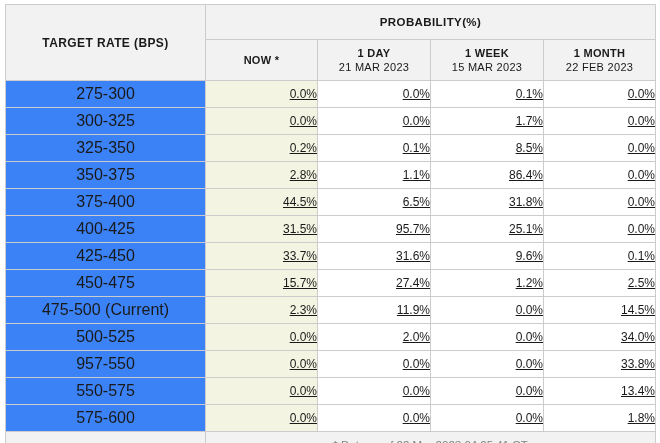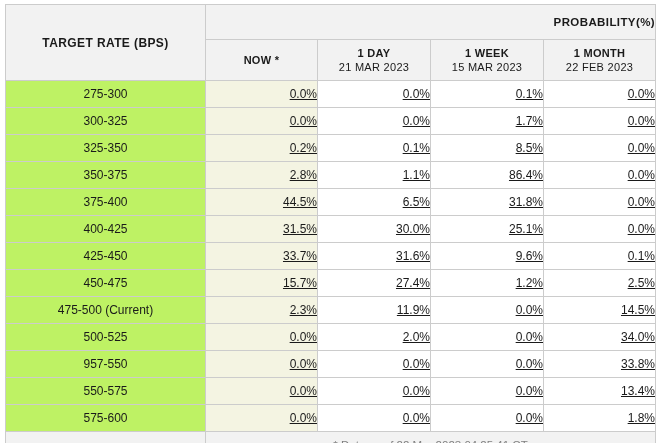--- a/index.html
+++ b/index.html
@@ -41,21 +41,21 @@
     letter-spacing: 0.4px;
     vertical-align: middle;
     color: #1a1a1a;
     height: 74px;
   }
   .hdr-prob {
     background: #f2f2f2;
     font-size: 11.5px;
     font-weight: bold;
     letter-spacing: 0.4px;
-    text-align: right;
+    text-align: center;
     vertical-align: middle;
     color: #1a1a1a;
     height: 34px;
   }
   .hdr-col {
     background: #f2f2f2;
     font-size: 11px;
     font-weight: bold;
     letter-spacing: 0.3px;
     text-align: center;
@@ -66,24 +66,24 @@
   }
   .hdr-col .sub {
     display: block;
     font-weight: normal;
     font-size: 11px;
     letter-spacing: 0.3px;
   }
   
   td.rate {
     text-align: center;
-    font-size: 12px;
+    font-size: 16px;
     height: 26px;
     color: #1a1a1a;
-    background: #bef264;
+    background: #3b82f6;
   }
   td.val {
     text-align: right;
     font-size: 12px;
     height: 26px;
     padding-right: 10px;
     color: #1a1a1a;
     background: #ffffff;
     text-decoration: underline;
   }
@@ -169,21 +169,21 @@
         <tr>
           <td class="rate">375-400</td>
           <td class="val now">44.5%</td>
           <td class="val">6.5%</td>
           <td class="val">31.8%</td>
           <td class="val">0.0%</td>
         </tr>
         <tr>
           <td class="rate">400-425</td>
           <td class="val now">31.5%</td>
-          <td class="val">30.0%</td>
+          <td class="val">95.7%</td>
           <td class="val">25.1%</td>
           <td class="val">0.0%</td>
         </tr>
         <tr>
           <td class="rate">425-450</td>
           <td class="val now">33.7%</td>
           <td class="val">31.6%</td>
           <td class="val">9.6%</td>
           <td class="val">0.1%</td>
         </tr>

